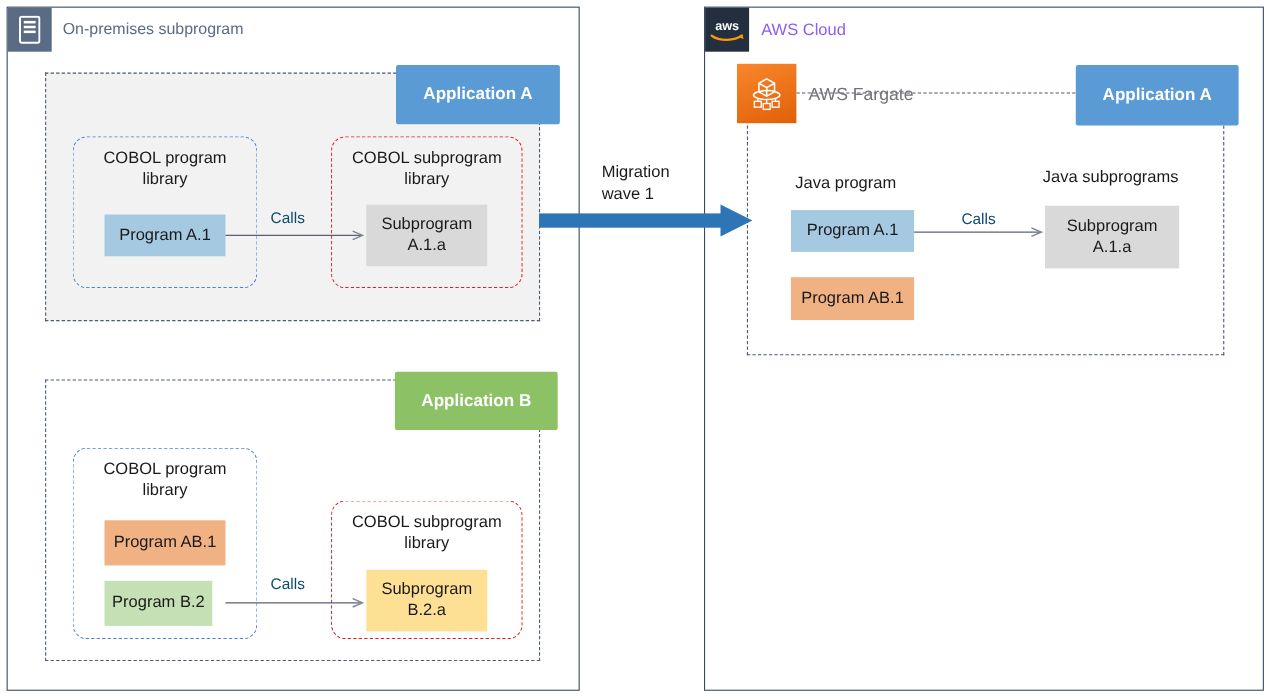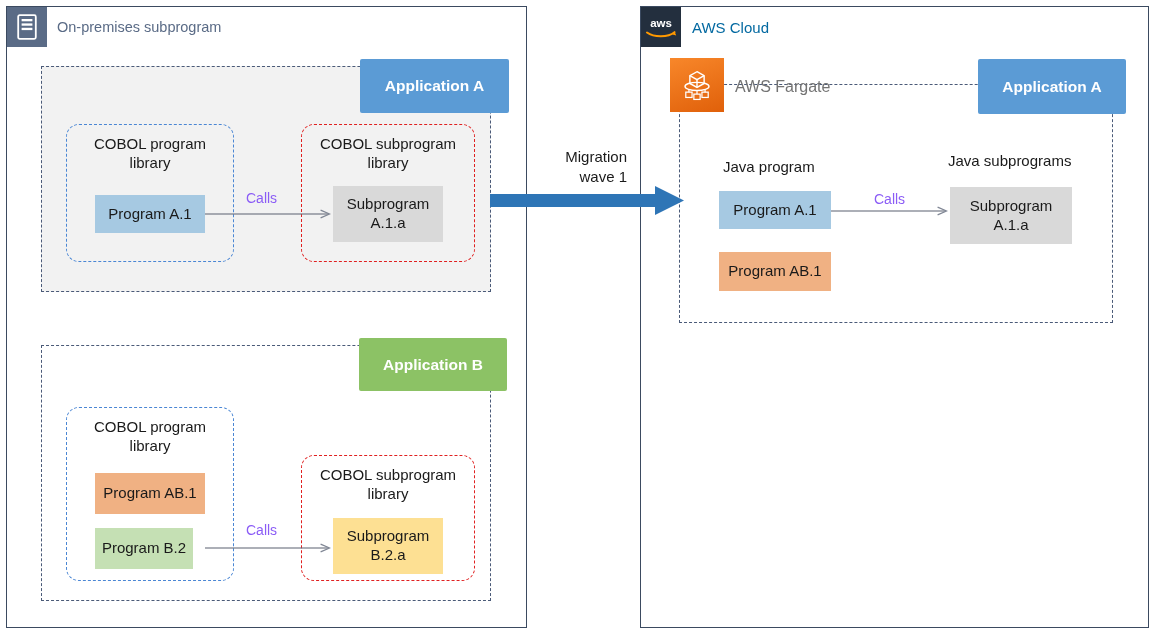--- a/index.html
+++ b/index.html
@@ -34,21 +34,21 @@
   #icon-mainframe { left: 7px; top: 7px; background: #5a6b86; }
   #icon-aws { left: 641px; top: 7px; background: #232f3e; }
 
   .panel-title {
     position: absolute;
     font-size: 14.5px;
     color: #5a6b86;
     white-space: nowrap;
   }
   #title-onprem { left: 57px; top: 19px; }
-  #title-aws { left: 692px; top: 19px; color: #0369a1; font-size: 15px; }
+  #title-aws { left: 692px; top: 19px; color: #8b5cf6; font-size: 15px; }
 
   
   .aws-logo { display:block; }
 
   
   #icon-fargate {
     position: absolute;
     left: 670px; top: 58px;
     width: 54px; height: 54px;
     background: linear-gradient(160deg, #f8872a 0%, #e0600a 100%);
@@ -114,21 +114,21 @@
   
   .plain-label {
     position: absolute;
     font-size: 15px;
     color: #1a1a1a;
     white-space: nowrap;
   }
   .calls-label {
     position: absolute;
     font-size: 14px;
-    color: #8b5cf6;
+    color: #0c4a6e;
     white-space: nowrap;
   }
 
   
   .app-badge {
     position: absolute;
     border-radius: 2px;
     display: flex; align-items: center; justify-content: center;
     color: #ffffff;
     font-weight: bold;
@@ -192,21 +192,21 @@
 
   <div class="block" id="blk-b-prog-2" style="left:95px; top:528px; width:98px; height:41px; background:#C5E0B4;">Program B.2</div>
 
   <div class="block" id="blk-b-sub-1" style="left:333px; top:518px; width:110px; height:56px; background:#FDE093;">Subprogram
 B.2.a</div>
 
   <div class="calls-label" style="left:246px; top:522px;">Calls</div>
 
   <div class="app-badge" id="badge-app-b">Application B</div>
 
-  <div class="plain-label" id="label-migration" style="left:547px; top:147px; width:80px; text-align:right; white-space:pre-line; line-height:1.3;">Migration
+  <div class="plain-label" id="label-migration" style="left:547px; top:147px; width:80px; text-align:left; white-space:pre-line; line-height:1.3;">Migration
 wave 1</div>
 
   <div class="panel" id="panel-aws"></div>
 
   <div class="corner-icon" id="icon-aws">
     <svg class="aws-logo" width="34" height="24" viewBox="0 0 34 24" aria-hidden="true">
       <text x="17" y="12" font-family="'Liberation Sans', sans-serif" font-size="11.5" font-weight="bold" fill="#ffffff" text-anchor="middle">aws</text>
       <path d="M3 17.5 C 10 22.5, 24 22.5, 30.5 17.2" stroke="#ff9900" stroke-width="2.1" fill="none" stroke-linecap="round"></path>
       <path d="M30.8 17.0 l 1.4 3.4 l -3.7 -1.0 z" fill="#ff9900"></path>
     </svg>

